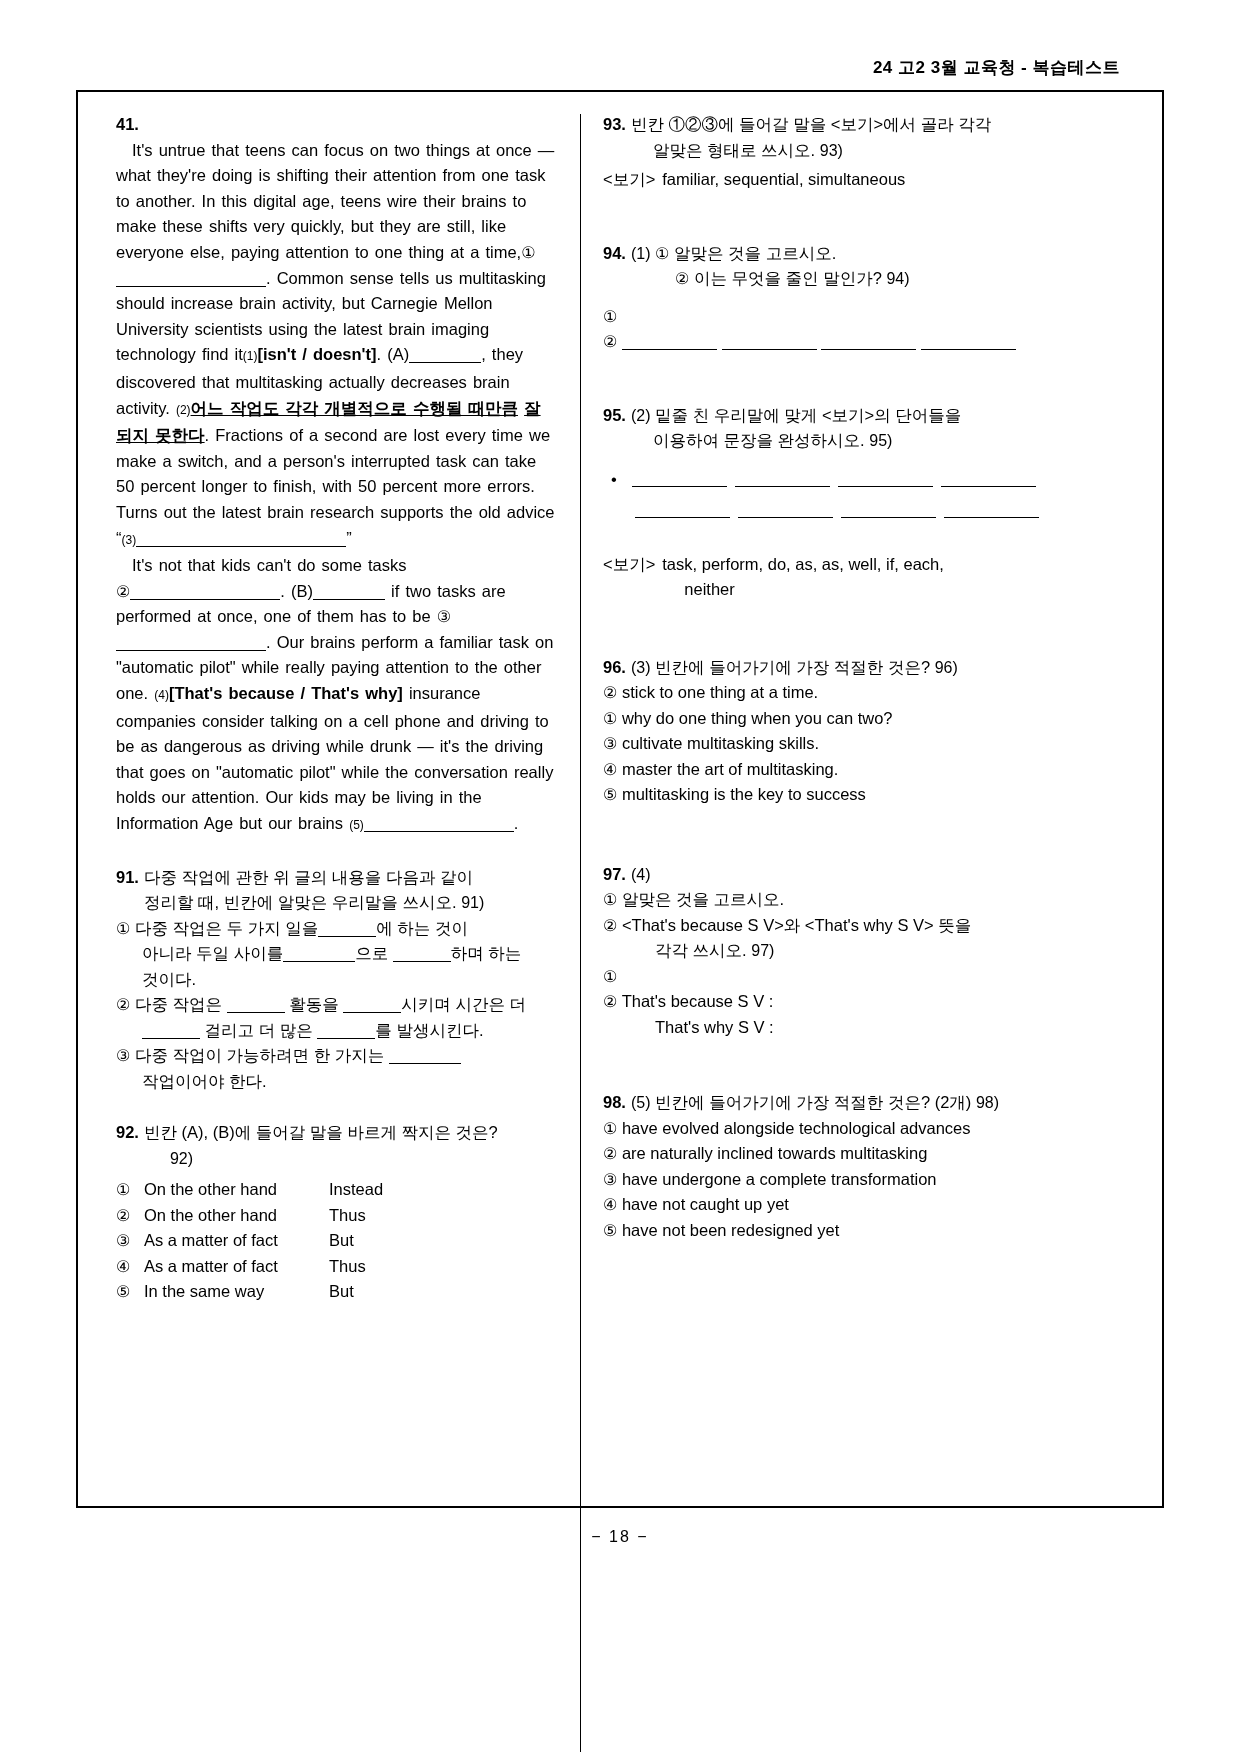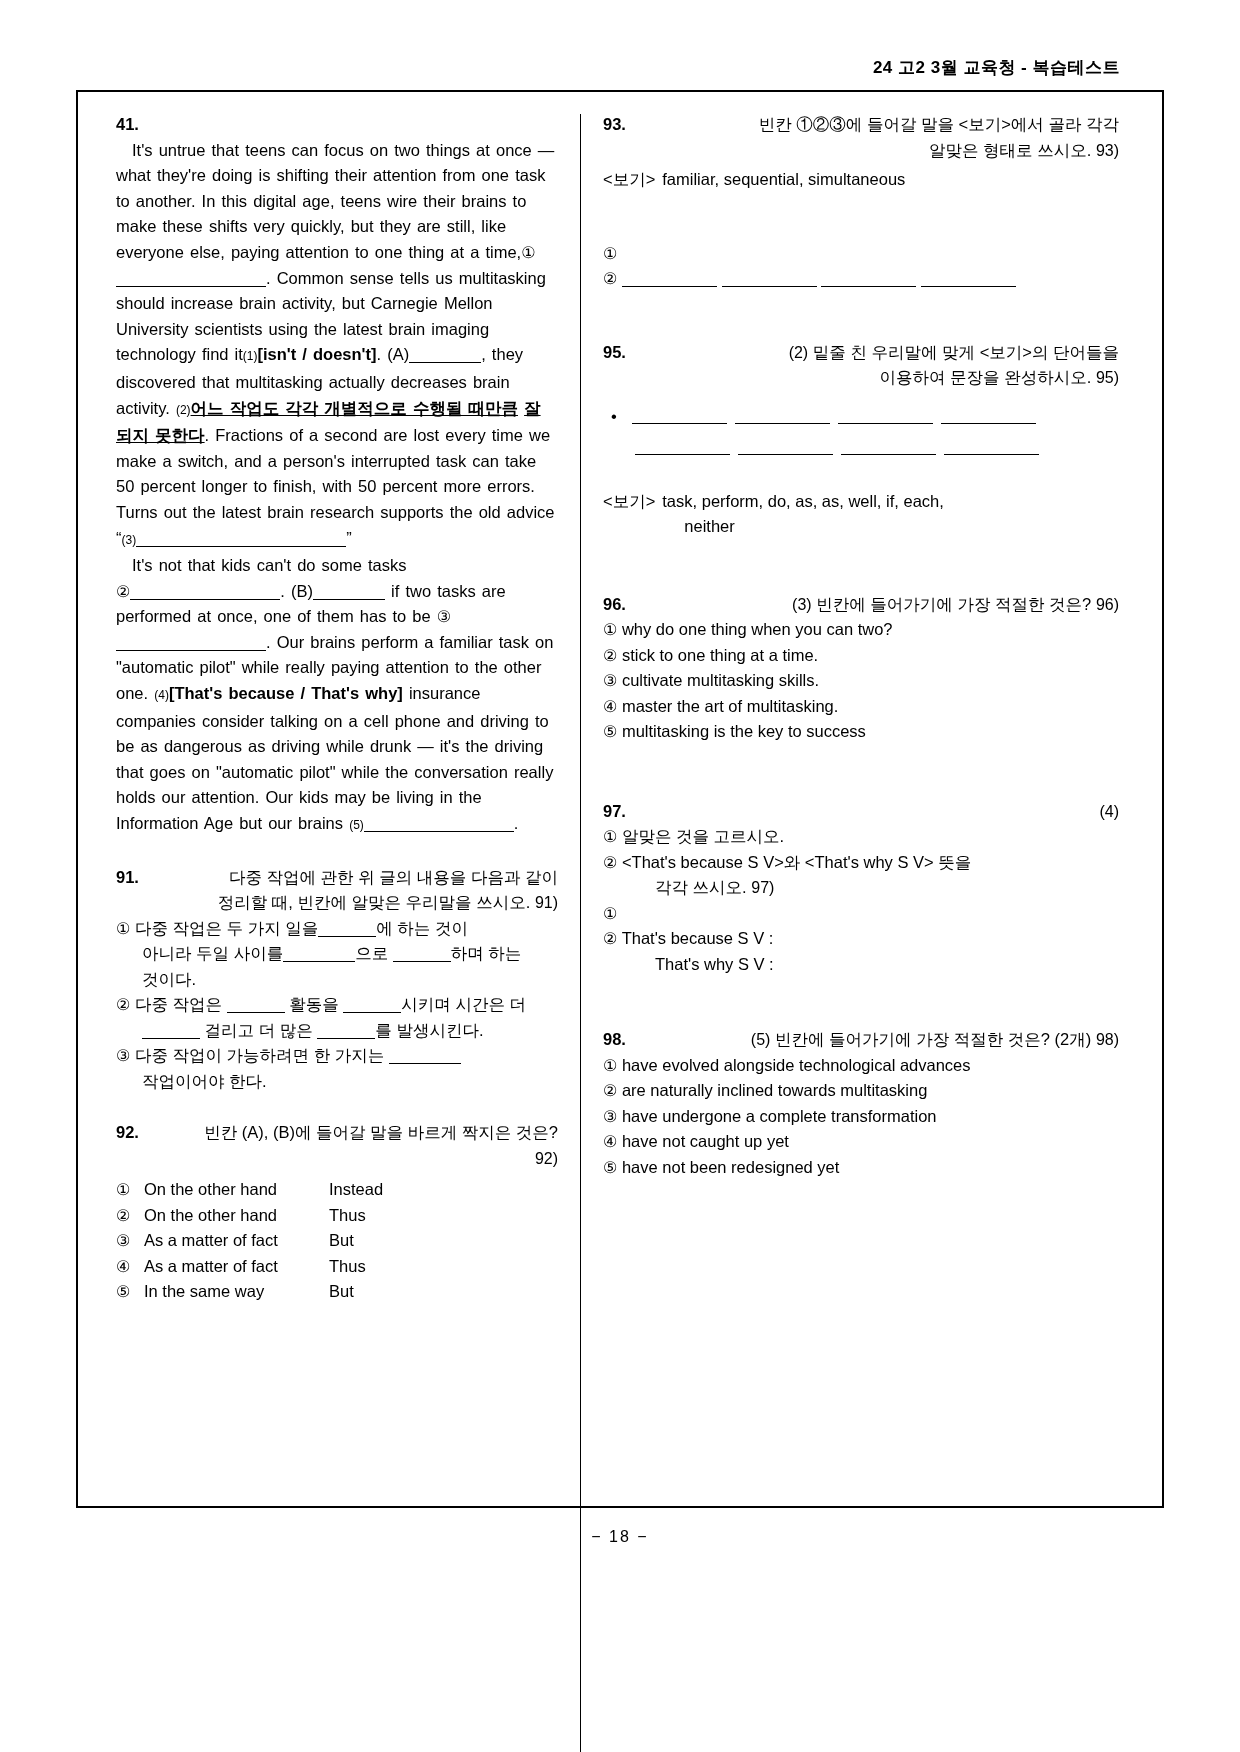--- a/index.html
+++ b/index.html
@@ -64,21 +64,21 @@
   .f-s   { width:72px; }
   .f-m   { width:95px; }
   .f-xl  { width:150px; }
   .f-xxl { width:210px; }
 
   .q {
     font-size:16.5px;
     line-height:25.5px;
     margin-top:26px;
   }
-  .q-stem { display:flex;text-align:right; }
+  .q-stem { display:flex; }
   .q-stem-label { flex:0 0 auto; font-weight:bold; margin-right:5px; }
   .q-stem-text { flex:1 1 auto; }
   .opt { padding-left:26px; text-indent:-26px; }
   .circ { font-size:16px; }
 
   .choice-table { margin-top:6px; }
   .choice-row { display:flex; line-height:25.5px; }
   .choice-a { width:28px; flex:0 0 28px; }
   .choice-b { width:185px; flex:0 0 185px; }
   .choice-c { flex:1 1 auto; }
@@ -240,20 +240,31 @@
           <span class="sup">93)</span>
         </span>
       </div>
       <div class="bogi bogi-row">
         <span class="bogi-label">&lt;보기&gt;</span>
         <span class="bogi-text">familiar, sequential, simultaneous</span>
       </div>
     </div>
 
     <div class="q" style="margin-top:48px">
+      <div class="q-stem">
+        <span class="q-stem-label">94.</span>
+        <span class="q-stem-text">
+          <span class="sup">(1)</span>
+          <span class="circ">①</span>
+          <span>알맞은 것을 고르시오.</span><br>
+          <span style="margin-left:44px" class="circ">②</span>
+          <span>이는 무엇을 줄인 말인가?</span>
+          <span class="sup">94)</span>
+        </span>
+      </div>
       <div style="margin-top:12px">
         <span class="circ">①</span>
       </div>
       <div>
         <span class="circ">②</span>
         <span class="fill f-m"></span>
         <span class="fill f-m"></span>
         <span class="fill f-m"></span>
         <span class="fill f-m"></span>
       </div>
@@ -291,22 +302,22 @@
 
     <div class="q" style="margin-top:52px">
       <div class="q-stem">
         <span class="q-stem-label">96.</span>
         <span class="q-stem-text">
           <span class="sup">(3)</span>
           <span>빈칸에 들어가기에 가장 적절한 것은?</span>
           <span class="sup">96)</span>
         </span>
       </div>
+      <div class="opt"><span class="circ">②</span> <span>stick to one thing at a time.</span></div>
       <div class="opt"><span class="circ">①</span> <span>why do one thing when you can two?</span></div>
-      <div class="opt"><span class="circ">②</span> <span>stick to one thing at a time.</span></div>
       <div class="opt"><span class="circ">③</span> <span>cultivate multitasking skills.</span></div>
       <div class="opt"><span class="circ">④</span> <span>master the art of multitasking.</span></div>
       <div class="opt"><span class="circ">⑤</span> <span>multitasking is the key to success</span></div>
     </div>
 
     <div class="q" style="margin-top:54px">
       <div class="q-stem">
         <span class="q-stem-label">97.</span>
         <span class="q-stem-text">
           <span class="sup">(4)</span>

